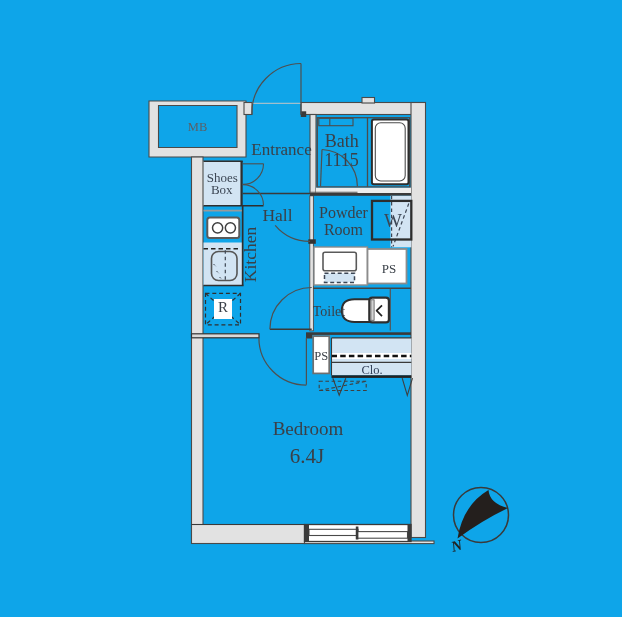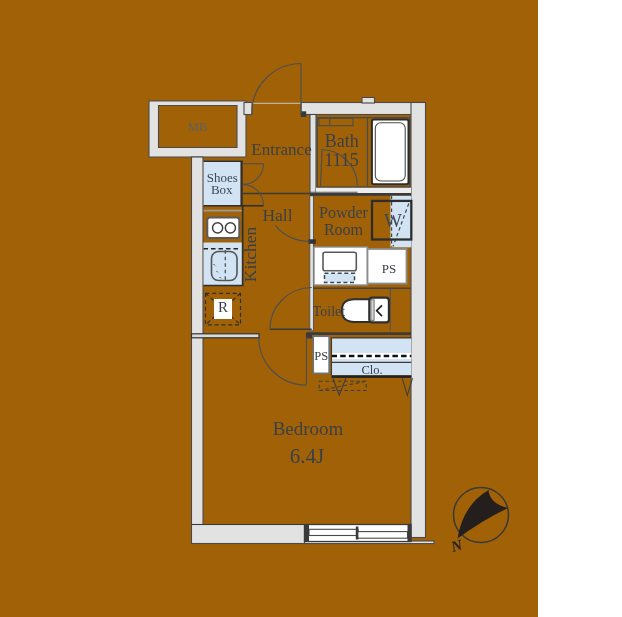--- a/index.html
+++ b/index.html
@@ -1,16 +1,16 @@
 <!DOCTYPE html>
 <html><head>
 <meta charset="utf-8">
 <style>
 html,body{margin:0;padding:0;background:#ffffff;}
-#stage{position:relative;width:538px;height:617px;background:#a16207;overflow:hidden;}
+#stage{position:relative;width:622px;height:617px;background:#0ea5e9;overflow:hidden;}
 svg{position:absolute;left:0;top:0;}
 .lbl{font-family:"Liberation Serif",serif;fill:#3a4048;}
 </style>
 </head>
 <body>
 <div id="stage">
 <svg width="622" height="617" viewBox="0 0 622 617">
 
   <g stroke="#4a4a4a" stroke-width="1.1" fill="#e2e2e2">
 

